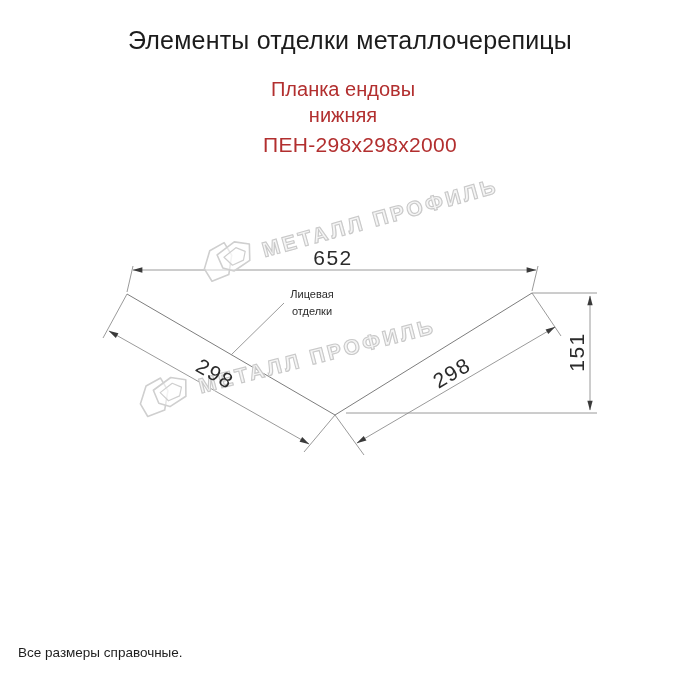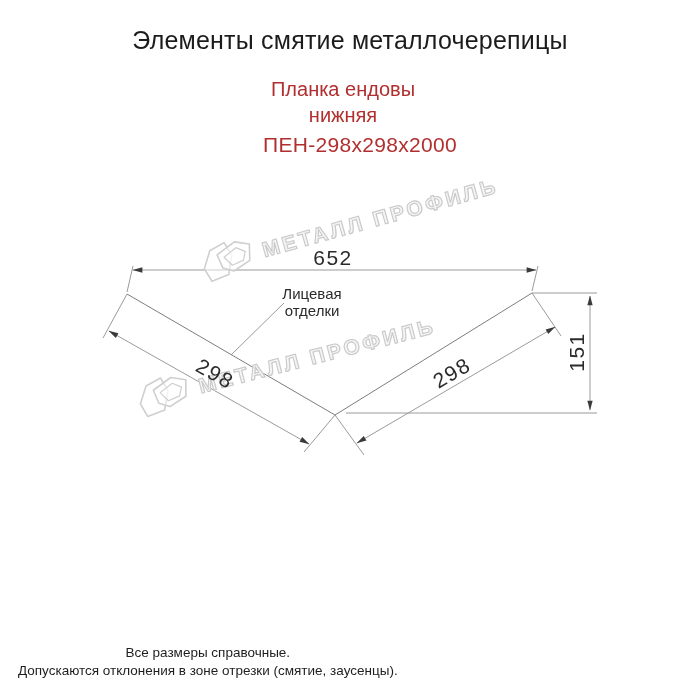--- a/index.html
+++ b/index.html
@@ -38,34 +38,34 @@
   .dim-label{
     position:absolute;z-index:4;color:#2b2b2b;font-size:21px;
     text-align:center;letter-spacing:1.5px;white-space:nowrap;
   }
   #dim-514{left:293px;top:246px;width:80px;}
   #dim-298-left{left:180px;top:362px;width:70px;transform:rotate(29.5deg);}
   #dim-298-right{left:417px;top:361px;width:70px;transform:rotate(-30.5deg);}
   #dim-151{left:542px;top:340px;width:70px;transform:rotate(-90deg);}
   .face-label{
     position:absolute;left:254px;top:286px;width:116px;z-index:4;
-    text-align:center;font-size:15px;line-height:16.5px;color:#2b2b2b;
+    text-align:center;font-size:11px;line-height:16.5px;color:#2b2b2b;
   }
   
   .footnotes{
     position:absolute;left:18px;top:644px;z-index:4;
     font-size:13.5px;line-height:17.5px;color:#1e1e1e;text-align:center;
   }
 </style>
 </head>
 <body>
 
 <div id="canvas">
 
-  <div class="title" style="color: rgb(28, 28, 28);">Элементы смятие металлочерепицы</div>
+  <div class="title" style="color: rgb(28, 28, 28);">Элементы отделки металлочерепицы</div>
   <div class="subtitle" style="color: rgb(178, 47, 47);">
     <div>Планка ендовы</div>
     <div>нижняя</div>
   </div>
   <div class="model" style="color: rgb(178, 47, 47);">ПЕН-298х298х2000</div>
 
   <svg id="draw-svg" width="700" height="700" viewBox="0 0 700 700">
     <defs>
       <marker id="ah" viewBox="0 0 12 8" markerWidth="11" markerHeight="8" refX="11" refY="4" orient="auto-start-reverse" markerUnits="userSpaceOnUse">
         <path d="M11.5,4 L0.8,1.1 L0.8,6.9 Z" fill="#3a3a3a"></path>
@@ -130,16 +130,15 @@
   <div id="dim-298-right" class="dim-label">298</div>
   <div id="dim-151" class="dim-label">151</div>
 
   <div class="face-label">
     <div>Лицевая</div>
     <div>отделки</div>
   </div>
 
   <div class="footnotes">
     <div>Все размеры справочные.</div>
-    <div>Допускаются отклонения в зоне отрезки (смятие, заусенцы).</div>
   </div>
 
 </div>
 
 </body></html>

